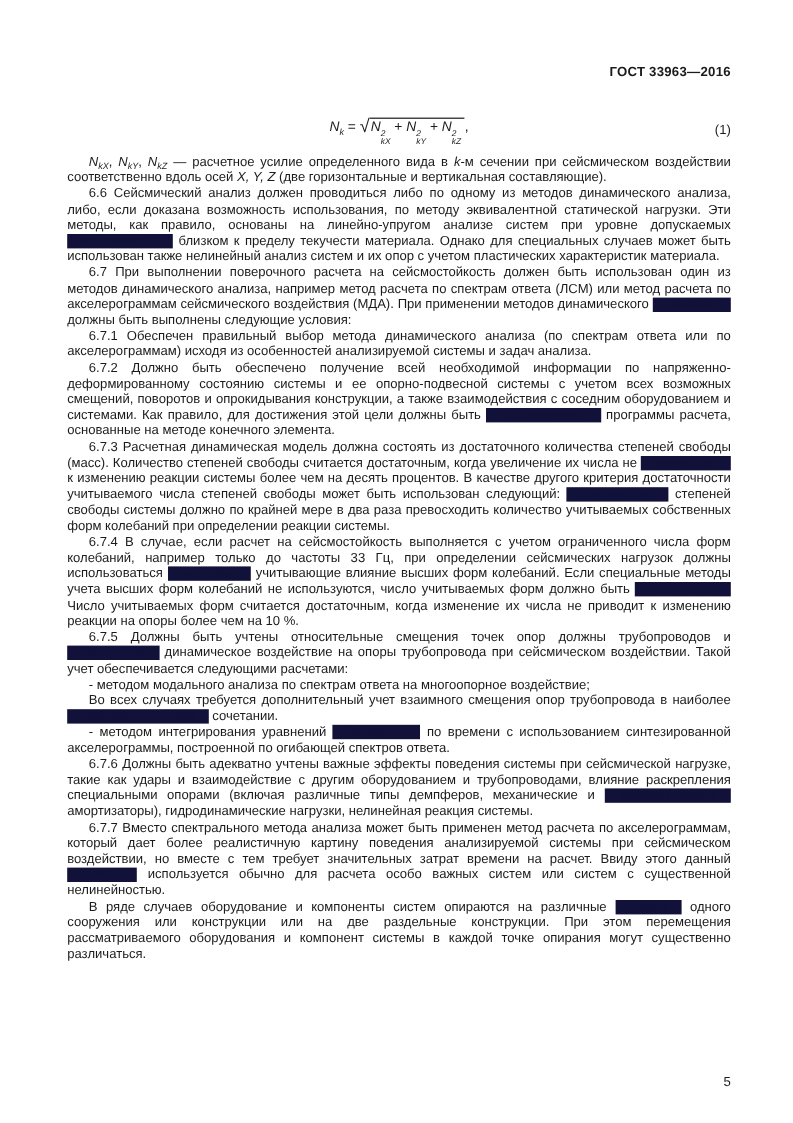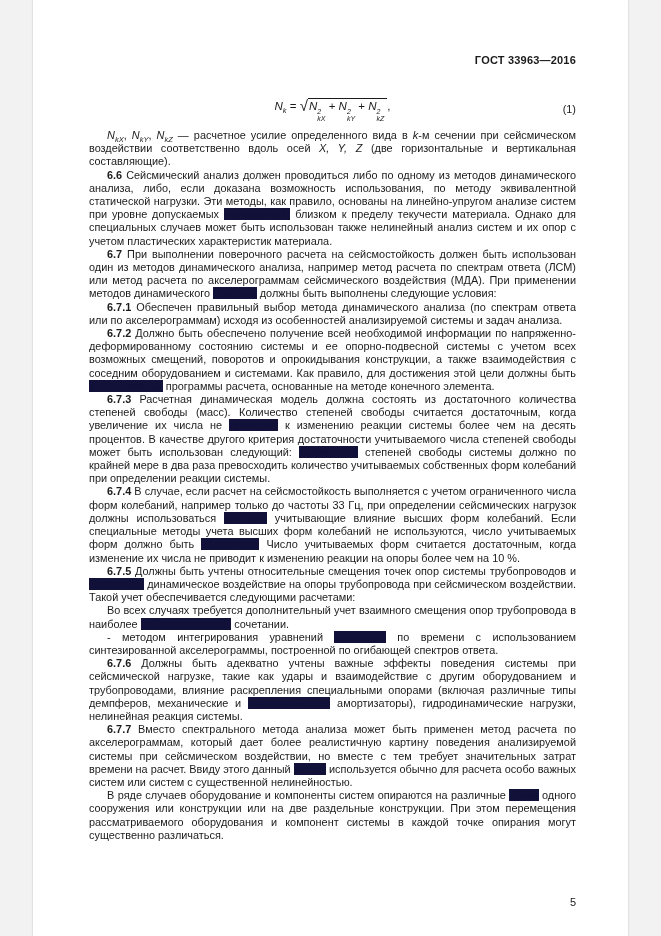--- a/index.html
+++ b/index.html
@@ -1,29 +1,29 @@
 <!DOCTYPE html>
 <html lang="ru"><head>
 <meta charset="utf-8">
 <style>
   html,body{margin:0;padding:0;background:#f2f2f2;}
-  .page{position:relative;width:595px;height:936px;background:#ffffff;overflow:hidden;
+  .page{position:relative;width:661px;height:936px;background:#ffffff;overflow:hidden;
         font-family:"Liberation Sans","DejaVu Sans",sans-serif;color:#1b1b1b;margin:0 auto;
         box-shadow:0 0 2px rgba(0,0,0,.2);}
   .doc-header{position:absolute;top:54px;left:56px;right:52px;text-align:right;
         font-size:11px;font-weight:bold;letter-spacing:.2px;}
   .doc-body{position:absolute;top:90px;left:56px;right:52px;
         font-size:10.9px;line-height:13.2px;text-align:justify;}
   .doc-body p{margin:0;text-indent:18px;}
   p.noindent{text-indent:0;}
   p.heading{font-weight:bold;}
-  .b{font-weight:bold;}
+  .b{font-weight:normal;}
   .i{font-style:italic;}
   sub{font-size:7.5px;font-style:italic;line-height:0;}
-  .hl{padding:0 1px;}
+  .hl{padding:0 12px;font-style:italic;}
   .formula{display:flex;align-items:center;margin:8px 0 7px;}
   .f-pad{width:46px;}
   .f-mid{flex:1;text-align:center;font-size:11.5px;white-space:nowrap;}
   .f-num{width:46px;text-align:right;font-size:10.9px;}
   .rad{font-size:15px;font-style:normal;position:relative;top:1px;}
   .radicand{border-top:1px solid #1b1b1b;padding:1px 3px 0 1px;display:inline-block;}
   .ss{display:inline-flex;flex-direction:column;align-items:flex-start;
       font-size:7px;line-height:7px;vertical-align:-4px;font-style:italic;}
   .page-number{position:absolute;right:52px;bottom:28px;font-size:11px;}
 </style>
@@ -47,21 +47,22 @@
             </span></span><span>,</span></span>
     <span class="f-num">(1)</span>
   </div>
       <p class="indent"><span class="i">N</span><sub>kX</sub><span>, </span><span class="i">N</span><sub>kY</sub><span>, </span><span class="i">N</span><sub>kZ</sub><span> — расчетное усилие определенного вида в </span><span class="i">k</span><span>-м сечении при сейсмическом воздействии соответственно вдоль осей </span><span class="i">X, Y, Z</span><span> (две горизонтальные и вертикальная составляющие).</span></p>
       <p class="indent"><span class="b">6.6</span><span> Сейсмический анализ должен проводиться либо по одному из методов динамического анализа, либо, если доказана возможность использования, по методу эквивалентной статической нагрузки. Эти методы, как правило, основаны на линейно-упругом анализе систем при уровне допускаемых </span><span class="hl" style="background: rgb(17, 17, 58); color: rgb(17, 17, 58);">напряжений,</span><span> близком к пределу текучести материала. Однако для специальных случаев может быть использован также нелинейный анализ систем и их опор с учетом пластических характеристик материала.</span></p>
       <p class="indent"><span class="b">6.7</span><span> При выполнении поверочного расчета на сейсмостойкость должен быть использован один из методов динамического анализа, например метод расчета по спектрам ответа (ЛСМ) или метод расчета по акселерограммам сейсмического воздействия (МДА). При применении методов динамического </span><span class="hl" style="background: rgb(17, 17, 58); color: rgb(17, 17, 58);">анализа</span><span> должны быть выполнены следующие условия:</span></p>
       <p class="indent"><span class="b">6.7.1</span><span> Обеспечен правильный выбор метода динамического анализа (по спектрам ответа или по акселерограммам) исходя из особенностей анализируемой системы и задач анализа.</span></p>
       <p class="indent"><span class="b">6.7.2</span><span> Должно быть обеспечено получение всей необходимой информации по напряженно-деформированному состоянию системы и ее опорно-подвесной системы с учетом всех возможных смещений, поворотов и опрокидывания конструкции, а также взаимодействия с соседним оборудованием и системами. Как правило, для достижения этой цели должны быть </span><span class="hl" style="background: rgb(17, 17, 58); color: rgb(17, 17, 58);">использованы</span><span> программы расчета, основанные на методе конечного элемента.</span></p>
       <p class="indent"><span class="b">6.7.3</span><span> Расчетная динамическая модель должна состоять из достаточного количества степеней свободы (масс). Количество степеней свободы считается достаточным, когда увеличение их числа не </span><span class="hl" style="background: rgb(17, 17, 58); color: rgb(17, 17, 58);">приводит</span><span> к изменению реакции системы более чем на десять процентов. В качестве другого критерия достаточности учитываемого числа степеней свободы может быть использован следующий: </span><span class="hl" style="background: rgb(17, 17, 58); color: rgb(17, 17, 58);">количество</span><span> степеней свободы системы должно по крайней мере в два раза превосходить количество учитываемых собственных форм колебаний при определении реакции системы.</span></p>
       <p class="indent"><span class="b">6.7.4</span><span> В случае, если расчет на сейсмостойкость выполняется с учетом ограниченного числа форм колебаний, например только до частоты 33 Гц, при определении сейсмических нагрузок должны использоваться </span><span class="hl" style="background: rgb(17, 17, 58); color: rgb(17, 17, 58);">методы,</span><span> учитывающие влияние высших форм колебаний. Если специальные методы учета высших форм колебаний не используются, число учитываемых форм должно быть </span><span class="hl" style="background: rgb(17, 17, 58); color: rgb(17, 17, 58);">увеличено.</span><span> Число учитываемых форм считается достаточным, когда изменение их числа не приводит к изменению реакции на опоры более чем на 10 %.</span></p>
-      <p class="indent"><span class="b">6.7.5</span><span> Должны быть учтены относительные смещения точек опор системы трубопроводов и </span><span class="hl" style="background: rgb(17, 17, 58); color: rgb(17, 17, 58);">различное</span><span> динамическое воздействие на опоры трубопровода при сейсмическом воздействии. Такой учет обеспечивается следующими расчетами:</span></p>
+      <p class="indent"><span class="b">6.7.5</span><span> Должны быть учтены относительные смещения точек опор должны трубопроводов и </span><span class="hl" style="background: rgb(17, 17, 58); color: rgb(17, 17, 58);">различное</span><span> динамическое воздействие на опоры трубопровода при сейсмическом воздействии. Такой учет обеспечивается следующими расчетами:</span></p>
+      <p class="indent"><span>- методом модального анализа по спектрам ответа на многоопорное воздействие;</span></p>
       <p class="indent"><span>Во всех случаях требуется дополнительный учет взаимного смещения опор трубопровода в наиболее </span><span class="hl" style="background: rgb(17, 17, 58); color: rgb(17, 17, 58);">неблагоприятном</span><span> сочетании.</span></p>
       <p class="indent"><span>- методом интегрирования уравнений </span><span class="hl" style="background: rgb(17, 17, 58); color: rgb(17, 17, 58);">движения</span><span> по времени с использованием синтезированной акселерограммы, построенной по огибающей спектров ответа.</span></p>
       <p class="indent"><span class="b">6.7.6</span><span> Должны быть адекватно учтены важные эффекты поведения системы при сейсмической нагрузке, такие как удары и взаимодействие с другим оборудованием и трубопроводами, влияние раскрепления специальными опорами (включая различные типы демпферов, механические и </span><span class="hl" style="background: rgb(17, 17, 58); color: rgb(17, 17, 58);">гидравлические</span><span> амортизаторы), гидродинамические нагрузки, нелинейная реакция системы.</span></p>
       <p class="indent"><span class="b">6.7.7</span><span> Вместо спектрального метода анализа может быть применен метод расчета по акселерограммам, который дает более реалистичную картину поведения анализируемой системы при сейсмическом воздействии, но вместе с тем требует значительных затрат времени на расчет. Ввиду этого данный </span><span class="hl" style="background: rgb(17, 17, 58); color: rgb(17, 17, 58);">метод</span><span> используется обычно для расчета особо важных систем или систем с существенной нелинейностью.</span></p>
       <p class="indent"><span>В ряде случаев оборудование и компоненты систем опираются на различные </span><span class="hl" style="background: rgb(17, 17, 58); color: rgb(17, 17, 58);">точки</span><span> одного сооружения или конструкции или на две раздельные конструкции. При этом перемещения рассматриваемого оборудования и компонент системы в каждой точке опирания могут существенно различаться.</span></p>
     </div>
   <div class="page-number">5</div>
 </div>
 
 </body></html>

